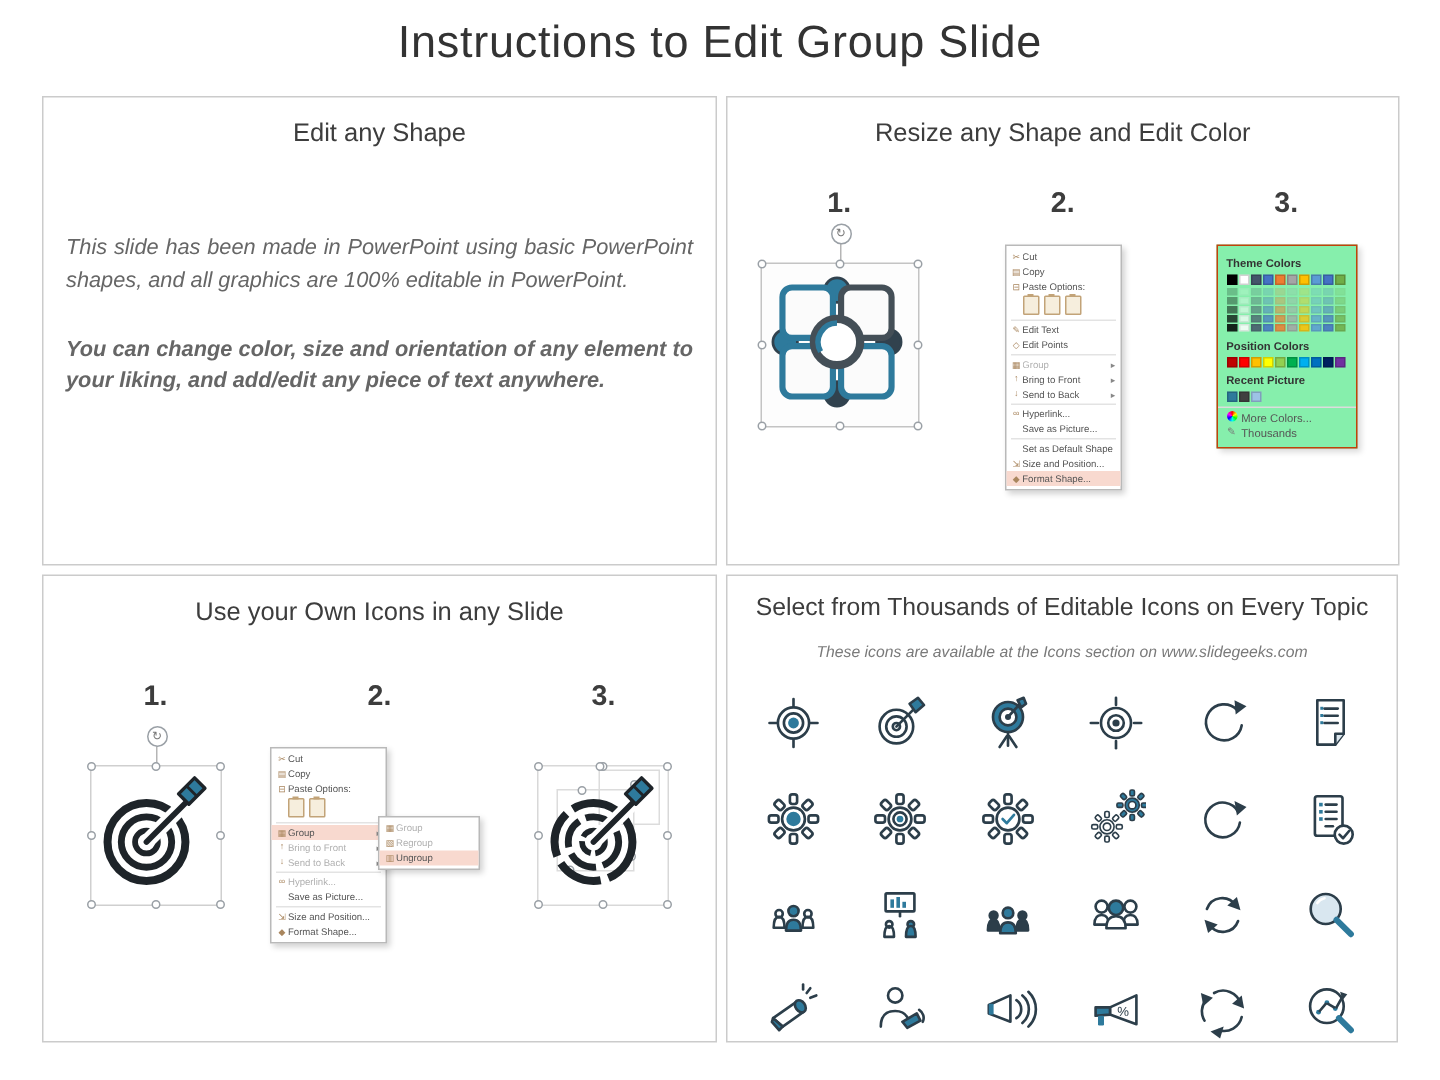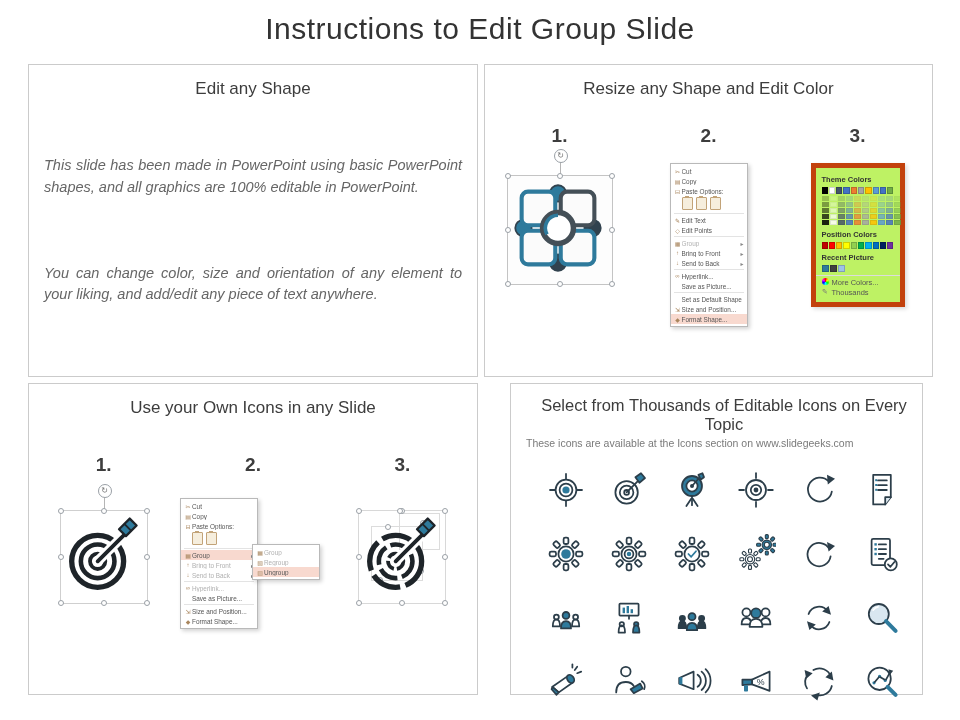--- a/index.html
+++ b/index.html
@@ -4,26 +4,26 @@
 <style>
   html,body{margin:0;padding:0;background:#ffffff;}
   .slide{position:relative;width:960px;height:720px;background:#ffffff;overflow:hidden;
          font-family:"Liberation Sans", sans-serif;color:#3f3f3f;}
   .main-title{position:absolute;top:12px;left:0;width:100%;text-align:center;
               font-size:30px;font-weight:500;letter-spacing:.5px;color:#333;}
   .panel{position:absolute;border:1px solid #cbcbcb;background:#fff;box-sizing:border-box;}
   .panel-tl{left:28px;top:64px;width:450px;height:313px;}
   .panel-tr{left:484px;top:64px;width:449px;height:313px;}
   .panel-bl{left:28px;top:383px;width:450px;height:312px;}
-  .panel-br{left:510px;top:383px;width:413px;height:312px;padding-left:15px;}
+  .panel-br{left:484px;top:383px;width:448px;height:312px;}
   .panel-heading{margin-top:14px;text-align:center;font-size:17px;font-weight:400;color:#3d3d3d;}
   .para{font-style:italic;color:#666;font-size:14.5px;line-height:1.5;text-align:justify;margin:0 15px;}
   .p1{margin-top:56px;}
-  .p2{margin-top:64px;}
-  .sub-heading{color:#7a7a7a;font-size:10.5px;margin-top:3px;}
+  .p2{margin-top:24px;font-weight:bold;}
+  .sub-heading{text-align:center;font-style:italic;color:#7a7a7a;font-size:10.5px;margin-top:14px;}
 
   .steps-row{display:flex;margin-top:26px;}
   .step-col{flex:1;display:flex;flex-direction:column;align-items:center;}
   .step-num{font-size:19px;font-weight:bold;color:#3d3d3d;}
   .step-graphic{margin-top:16px;position:relative;}
 
   
   .sel-frame{position:relative;border:1px solid #c4c4c4;background:#fdfdfd;}
   .h{position:absolute;width:6px;height:6px;background:#fff;border:1px solid #9aa0a6;border-radius:50%;box-sizing:border-box;}
   .h-tl{left:-3px;top:-3px}.h-tm{left:50%;margin-left:-3px;top:-3px}.h-tr{right:-3px;top:-3px}
@@ -43,21 +43,21 @@
   .mi-glyph{width:8px;font-size:6px;color:#a9865e;flex:none;text-align:center;}
   .mi-label{flex:1;white-space:nowrap;overflow:hidden;}
   .mi-arrow{flex:none;font-size:6px;color:#888;}
   .menu-sep{border-top:1px solid #e3e3e3;margin:1px 3px;}
   .paste-row{display:flex;gap:3px;padding:1px 0 2px 11px;}
   .clip{width:9px;height:11px;border:1px solid #c2a378;background:#f6eedd;border-radius:1px;position:relative;}
   .clip:before{content:"";position:absolute;left:2px;top:-2px;width:4px;height:2px;background:#c2a378;}
   .submenu{position:absolute;z-index:5;}
 
   
-  .color-panel{background:#bef264;border:5px solid #c2410c;box-shadow:2px 2px 4px rgba(0,0,0,.15);
+  .color-panel{background:#86efac;border:1px solid #c2410c;box-shadow:2px 2px 4px rgba(0,0,0,.15);
                width:94px;padding:5px 6px 4px;font-size:7.5px;color:#333;box-sizing:border-box;}
   .cp-label{font-weight:bold;margin:2px 0 3px;}
   .cp-row{display:flex;gap:1px;margin-bottom:2px;}
   .sw{width:7px;height:7px;box-sizing:border-box;border:1px solid rgba(0,0,0,.18);}
   .cp-tints{display:flex;gap:1px;}
   .tint-col{display:flex;flex-direction:column;gap:1px;}
   .sw-t{width:7px;height:5px;box-sizing:border-box;border:1px solid rgba(0,0,0,.10);}
   .cp-sep{border-top:1px solid #dcdcdc;margin:3px -6px 2px;}
   .cp-item{display:flex;align-items:flex-start;gap:3px;height:10px;color:#555;}
   .color-wheel{width:7px;height:7px;border-radius:50%;flex:none;

